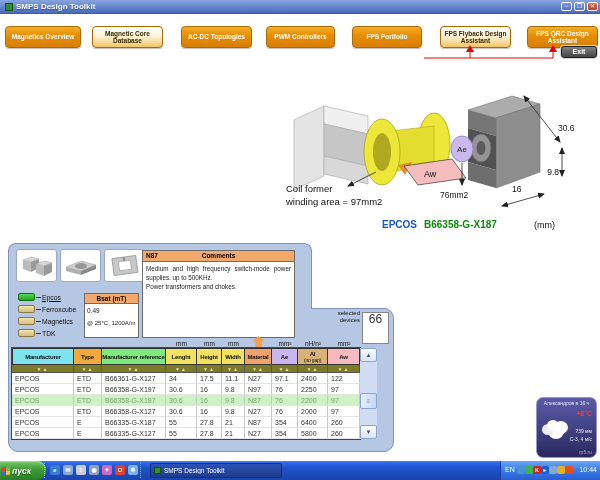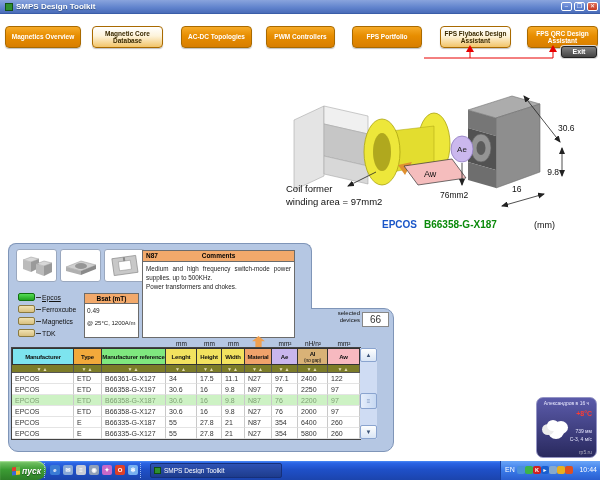--- a/index.html
+++ b/index.html
@@ -31,21 +31,21 @@
 .bsat-hdr{position:absolute;left:84px;top:293px;width:55px;height:11px;background:#f2a96b;border:1px solid #6b6b6b;font-size:6.5px;font-weight:bold;text-align:center;line-height:9px}
 .bsat-body{position:absolute;left:84px;top:303px;width:55px;height:35px;background:#fff;border:1px solid #6b6b6b;font-size:6.5px;padding:3px 2px;color:#222}
 .bsat-body .cond{margin-top:6px;font-size:6px}
 .mfr-row{position:absolute;left:18px;display:flex;align-items:center}
 .mfr-btn{width:17px;height:8px;border:1px solid #8a7a40;border-radius:2px;background:linear-gradient(#f0e2b2,#d8c080)}
 .mfr-btn.sel{background:linear-gradient(#55dd55,#1fa31f);border-color:#0f6f0f}
 .mfr-line{width:5px;height:1px;background:#333;margin:0 1px}
 .mfr-label{font-size:6.8px;color:#111}
 .mfr-label.sel{text-decoration:underline}
 .seldev{position:absolute;left:316px;top:310px;width:44px;font-size:6px;text-align:right;line-height:1.2;color:#111}
-.seldev-box{position:absolute;left:362px;top:312px;width:27px;height:15px;background:#fff;border:1px solid #888;font-size:10px;text-align:center;line-height:13px;color:#333}
+.seldev-box{position:absolute;left:362px;top:312px;width:27px;height:32px;background:#fff;border:1px solid #888;font-size:12px;text-align:center;line-height:13px;color:#333}
 
 #db-table{position:absolute;left:12px;top:336px;width:348px;display:grid}
 .unit-cell{height:12px;font-size:6.5px;text-align:center;color:#111;display:flex;align-items:flex-end;justify-content:center;padding-bottom:1px}
 .mat-arrow{width:13px;height:11px;background:#f0a050;clip-path:polygon(50% 0,100% 48%,74% 48%,74% 100%,26% 100%,26% 48%,0 48%)}
 .th{height:17px;border-top:1px solid #333;border-right:1px solid #333;border-bottom:1px solid #333;font-size:6px;font-weight:bold;display:flex;flex-direction:column;align-items:center;justify-content:center;overflow:hidden;white-space:nowrap;letter-spacing:-.2px;color:#111}
 .th:nth-child(1 of .th){border-left:1px solid #333}
 .th .sub{font-size:5px;font-weight:normal}
 .sort-cell{height:8px;background:#7c7c28;border-right:1px solid #555;border-bottom:1px solid #555;color:#e4dcb4;font-size:5px;text-align:center;line-height:8px;letter-spacing:1px}
 .td{height:11px;background:#fff;border-right:1px solid #c9c9c9;border-bottom:1px solid #e4e4e4;font-size:7px;color:#333;padding-left:3px;line-height:11px;white-space:nowrap;overflow:hidden}
 .td.hl{background:#cdf2c4;color:#7fa075}
@@ -56,21 +56,21 @@
 .sb-thumb{position:absolute;left:360px;width:17px;height:16px;background:linear-gradient(90deg,#e6eefb,#c6d8f2);border:1px solid #8aa4cf;border-radius:2px;font-size:6px;text-align:center;line-height:14px;color:#7a93bd}
 
 .weather{position:absolute;left:536px;top:397px;width:61px;height:61px;background:linear-gradient(#5b5baa,#29295e);border:1px solid #9595c5;border-radius:7px;color:#fff;overflow:hidden}
 .weather .wtitle{font-size:5px;text-align:center;margin-top:2px;color:#e8e8ff}
 .weather .temp{position:absolute;right:4px;top:12px;color:#ff3b30;font-size:7px;font-weight:bold}
 .weather .cloud{position:absolute;left:10px;top:22px;width:12px;height:11px;background:#fff;border-radius:50%;box-shadow:8px 2px 0 1px #fff,-5px 4px 0 0 #ececec,3px 6px 0 2px #fff}
 .weather .wrow{position:absolute;right:4px;font-size:5px;color:#e8e8ff}
 .weather .site{position:absolute;right:4px;bottom:2px;font-size:5px;color:#aab}
 
 .taskbar{position:absolute;left:0;top:461px;width:600px;height:19px;background:linear-gradient(#4c8cf5 0%,#2b65e6 10%,#1f50c8 45%,#1b44ad 100%)}
-.start-btn{position:absolute;left:0;top:0;height:19px;width:46px;border-radius:0 9px 9px 0;background:linear-gradient(#7cc86c,#3c9c34 45%,#2e7e28);box-shadow:inset 0 1px 1px #a8e098;display:flex;align-items:center;padding-left:12px;gap:2px}
+.start-btn{position:absolute;left:0;top:0;height:19px;width:46px;border-radius:0 9px 9px 0;background:linear-gradient(#7cc86c,#3c9c34 45%,#2e7e28);box-shadow:inset 0 1px 1px #a8e098;display:flex;align-items:center;padding-left:2px;gap:2px}
 .start-btn .lbl{color:#fff;font-size:8.5px;font-weight:bold;font-style:italic;text-shadow:0 1px 1px #1d4f1a}
 .flag{position:relative;width:8px;height:8px;transform:skewY(-6deg)}
 .flag i{position:absolute;width:3.5px;height:3.5px}
 .ql-icon{position:absolute;top:465px;width:10px;height:10px;border-radius:2px;color:#fff;font-size:6px;text-align:center;line-height:10px;font-weight:bold}
 .tb-sep{position:absolute;top:463px;width:2px;height:15px;border-left:1px dotted #9ab8f0}
 .task-btn{position:absolute;left:150px;top:463px;width:132px;height:15px;background:linear-gradient(#2e52b4,#1e3c8c);border:1px solid #16307a;border-radius:2px;display:flex;align-items:center;gap:3px;padding-left:3px}
 .task-btn .ticon{width:7px;height:7px;background:#2f8f2f;border:1px solid #0f4f0f}
 .task-btn .tlbl{color:#fff;font-size:6.5px;white-space:nowrap;overflow:hidden}
 .tray{position:absolute;right:0;top:461px;width:100px;height:19px;background:linear-gradient(#6aa6f8,#3a7ae8 50%,#2a5ed0);border-left:1px solid #1840a0}
 .tray .lang{position:absolute;left:4px;top:5px;color:#fff;font-size:7px}

